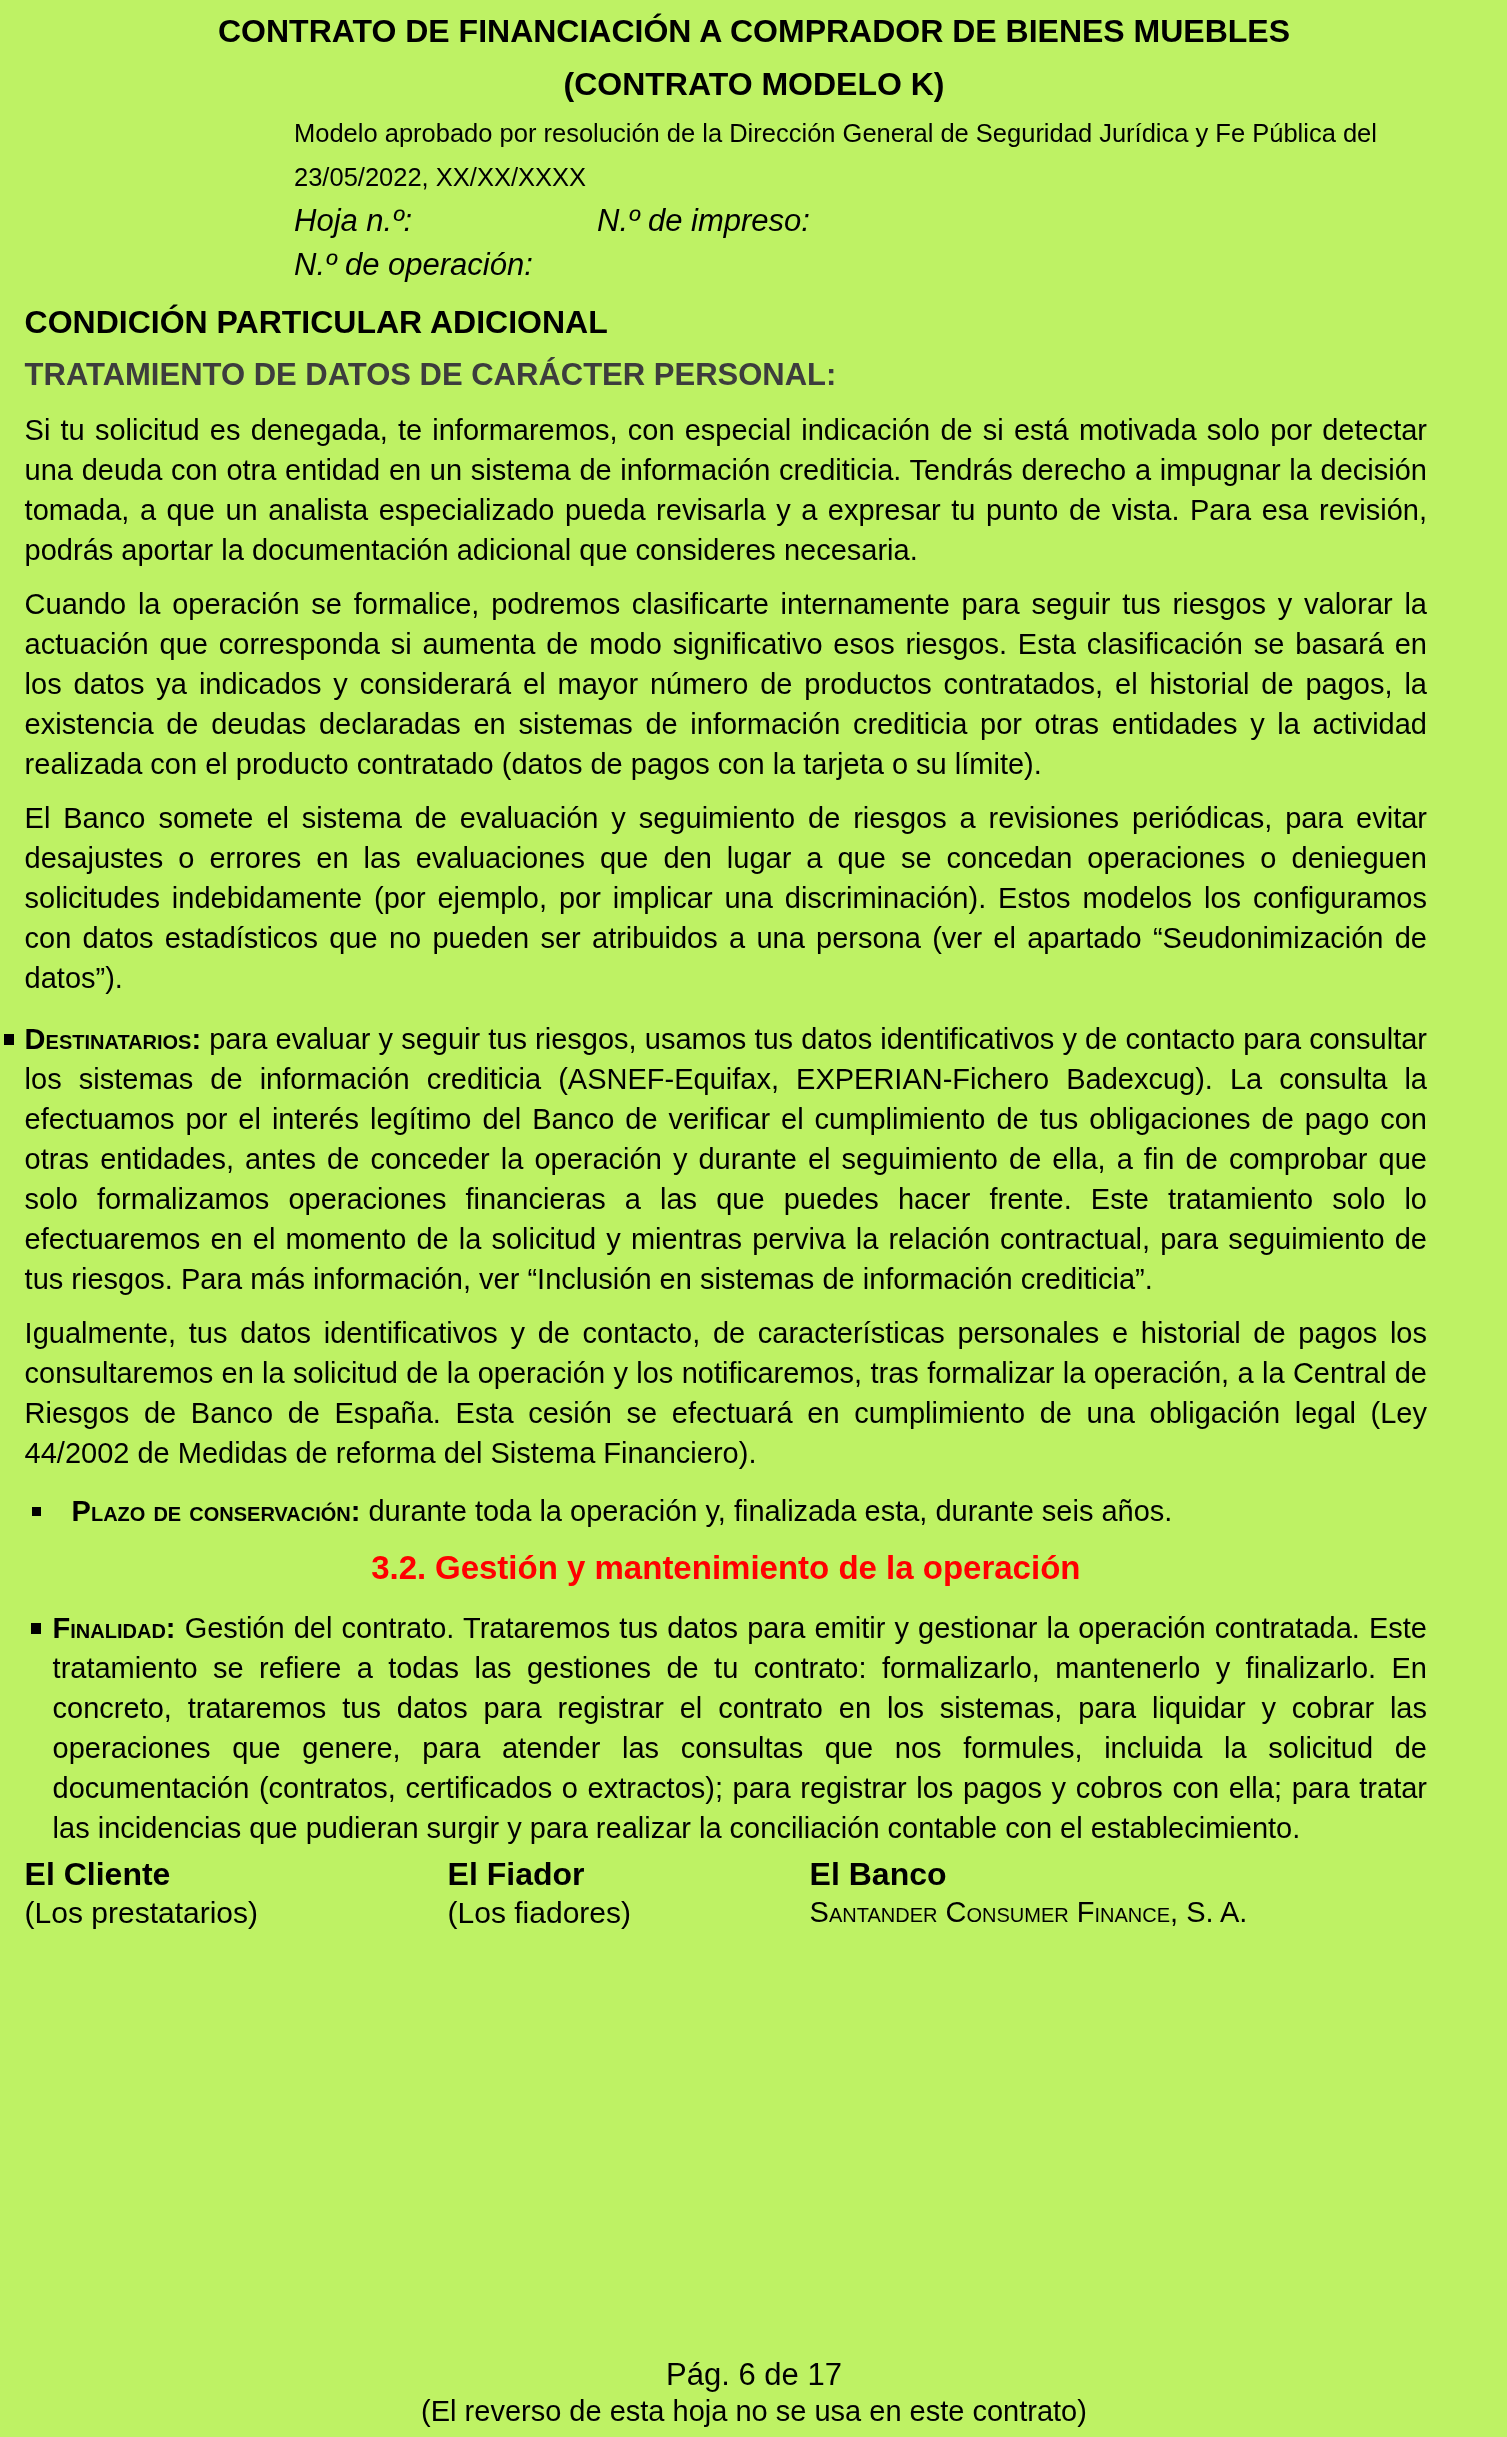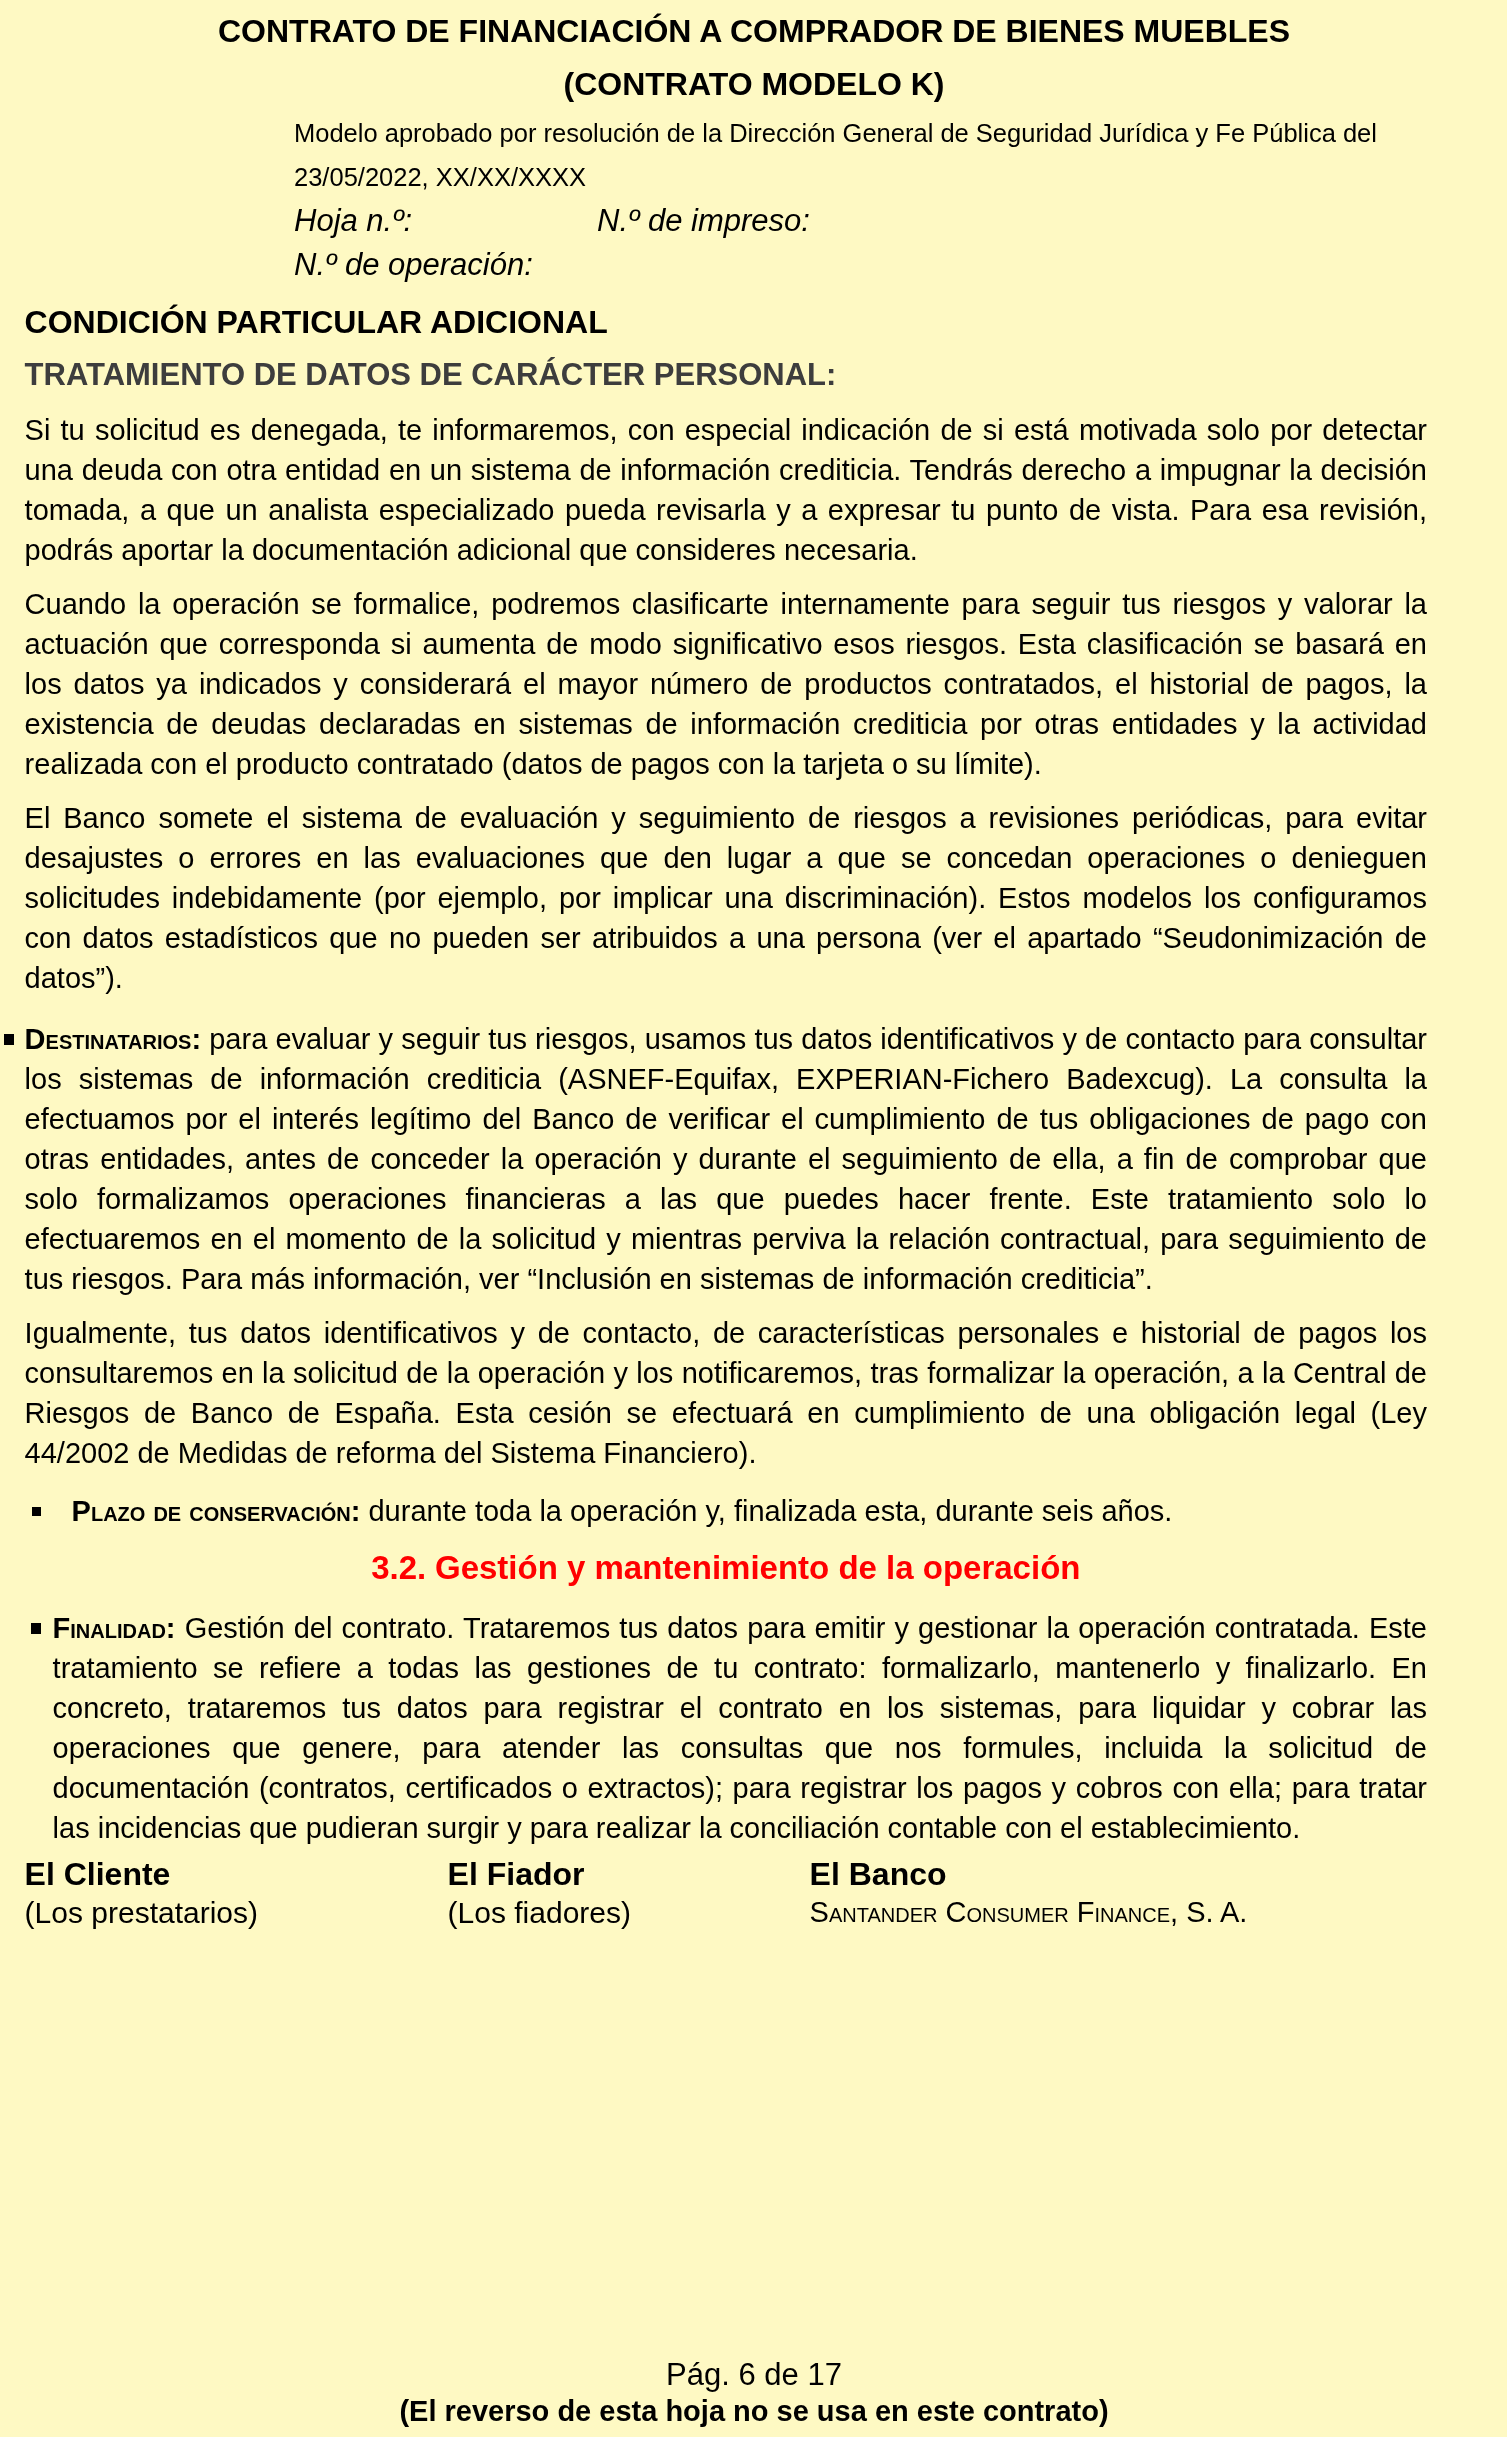--- a/index.html
+++ b/index.html
@@ -1,21 +1,21 @@
 <!DOCTYPE html>
 <html style="font-size:14px"><head>
 <meta charset="utf-8">
 <title>Contrato Modelo K - Pág. 6</title>
 <style>
   * { margin:0; padding:0; box-sizing:border-box; }
   html,body { background:#ffffff; }
   .page {
     position:relative;
     width:1508px; height:2438px;
-    background:#fef9c3;
+    background:#bef264;
     color:#000000;
     font-family:"Liberation Sans", sans-serif;
     padding:5.3px 81px 0 24.6px;
     overflow:hidden;
   }
   
   .doc-header { margin-left:-24.6px; margin-right:-81px; text-align:center; }
   .doc-title { font-size:32px; font-weight:bold; line-height:53px; }
   .doc-meta { text-align:left; margin-left:294px; font-size:25.5px; line-height:44px; }
   .doc-fields { text-align:left; margin-left:294px; font-size:31px; line-height:44px;font-style:italic; }
@@ -42,21 +42,21 @@
   .sig-col1 { width:423px; }
   .sig-col2 { width:362px; }
   .sig-col3 { flex:1; }
   .sig-title { font-size:32px; font-weight:bold; line-height:40px; }
   .sig-sub { font-size:30px; line-height:37px; }
   .sig-bank { font-size:29px; line-height:37px; font-variant:small-caps; }
   .sig-pp { font-size:30px; line-height:39px; }
   
   .footer { position:absolute; left:0; right:0; bottom:8.8px; text-align:center; }
   .footer-page { font-size:31px; line-height:39px; }
-  .footer-note { font-size:29px; line-height:35px;font-weight:bold; }
+  .footer-note { font-size:29px; line-height:35px; }
 </style>
 </head>
 <body>
 
 <div class="page">
 
   <header class="doc-header">
     <div class="doc-title">CONTRATO DE FINANCIACIÓN A COMPRADOR DE BIENES MUEBLES</div>
     <div class="doc-title">(CONTRATO MODELO K)</div>
     <div class="doc-meta">

